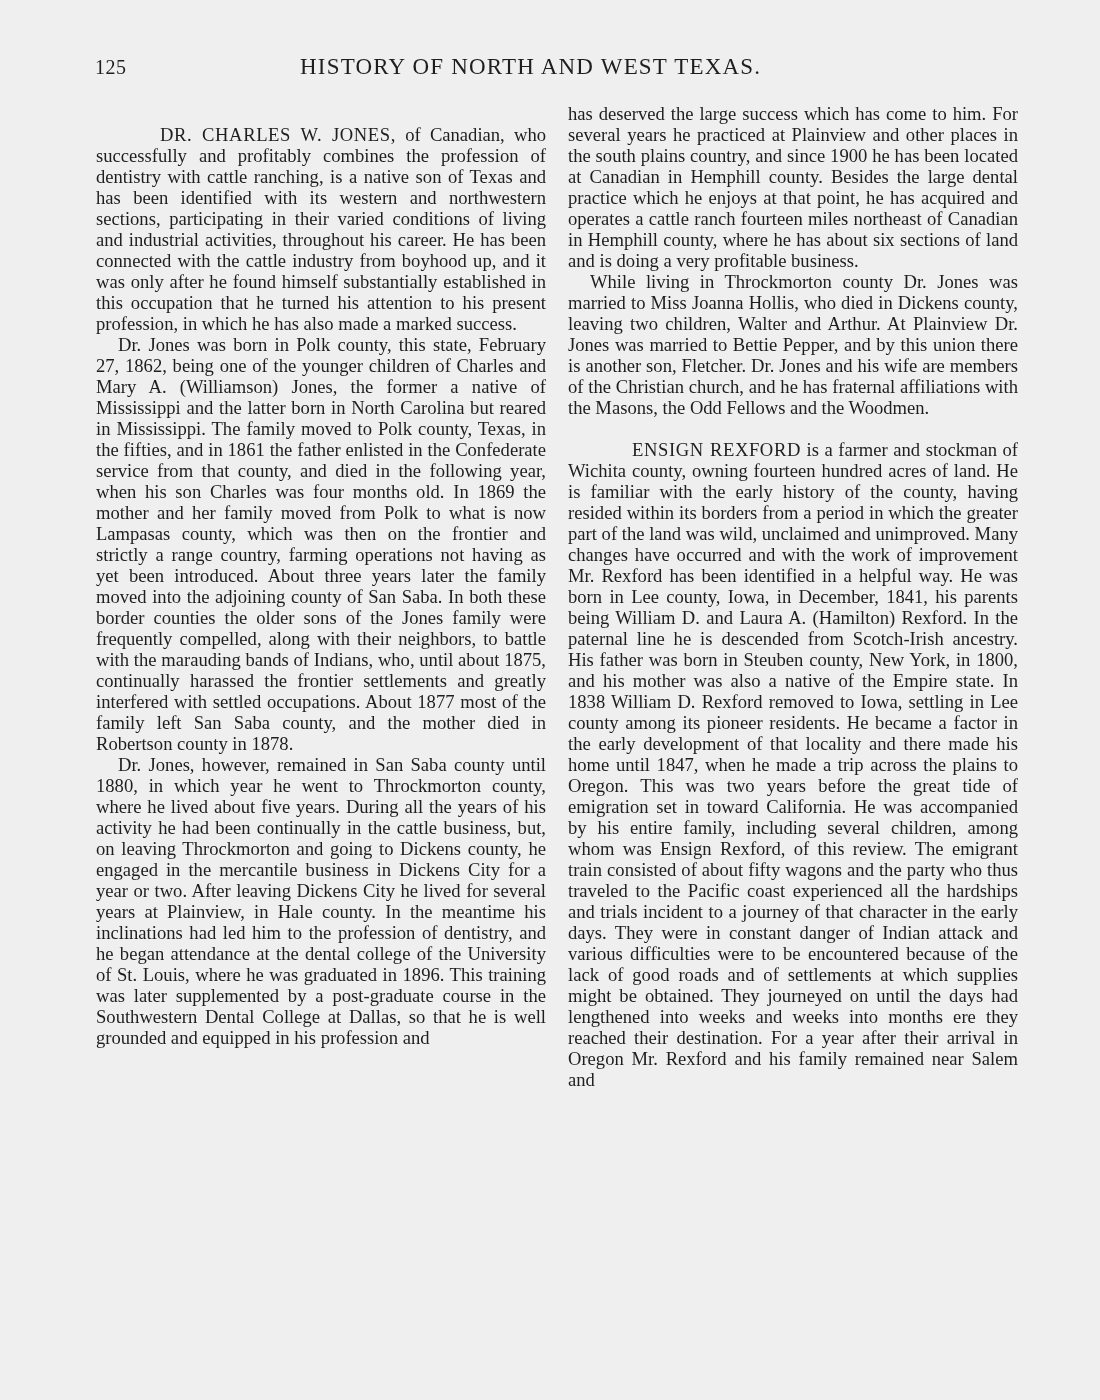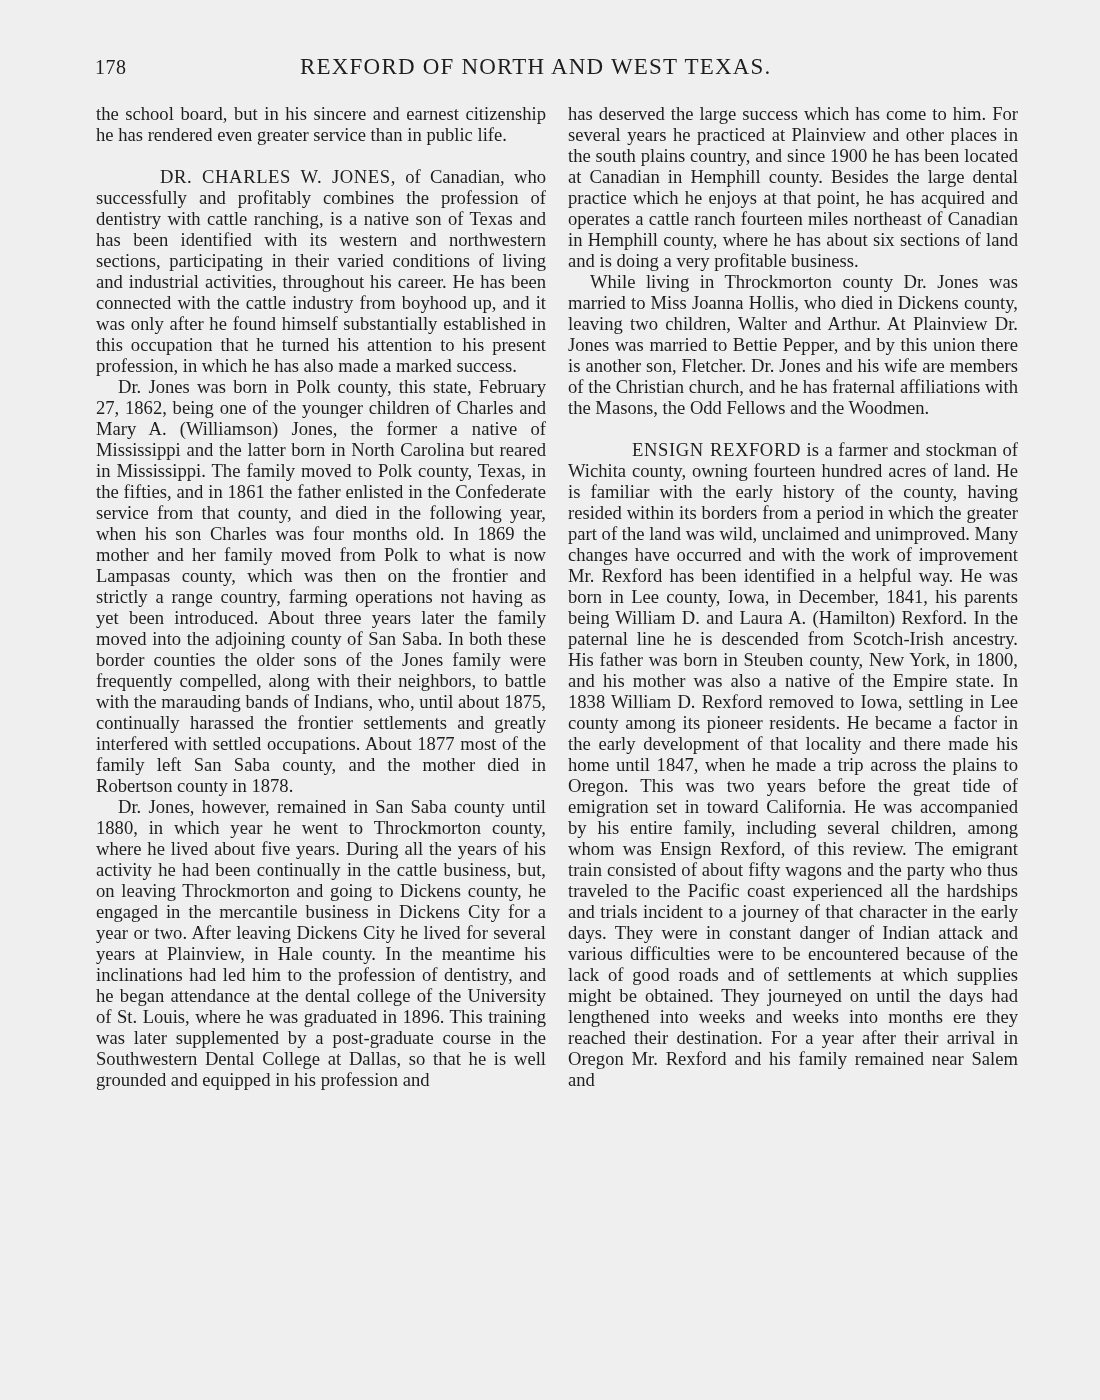--- a/index.html
+++ b/index.html
@@ -59,26 +59,25 @@
     }
     .smallcaps {
       letter-spacing: 0.6px;
       margin-left: 42px;
     }
   </style>
 </head>
 <body>
 
 <div class="page-header">
-  <span class="page-number">178</span>
-  <span class="running-title">REXFORD OF NORTH AND WEST TEXAS.</span>
+  <span class="page-number">125</span>
+  <span class="running-title">HISTORY OF NORTH AND WEST TEXAS.</span>
 </div>
 
 <div class="column col-left">
-  <p class="no-indent">the school board, but in his sincere and earnest citizenship he has rendered even greater service than in public life.</p>
   <p class="new-entry"><span class="smallcaps">DR. CHARLES W. JONES,</span><span> of Canadian, who successfully and profitably combines the profession of dentistry with cattle ranching, is a native son of Texas and has been identified with its western and northwestern sections, participating in their varied conditions of living and industrial activities, throughout his career. He has been connected with the cattle industry from boyhood up, and it was only after he found himself substantially established in this occupation that he turned his attention to his present profession, in which he has also made a marked success.</span></p>
   <p>Dr. Jones was born in Polk county, this state, February 27, 1862, being one of the younger children of Charles and Mary A. (Williamson) Jones, the former a native of Mississippi and the latter born in North Carolina but reared in Mississippi. The family moved to Polk county, Texas, in the fifties, and in 1861 the father enlisted in the Confederate service from that county, and died in the following year, when his son Charles was four months old. In 1869 the mother and her family moved from Polk to what is now Lampasas county, which was then on the frontier and strictly a range country, farming operations not having as yet been introduced. About three years later the family moved into the adjoining county of San Saba. In both these border counties the older sons of the Jones family were frequently compelled, along with their neighbors, to battle with the marauding bands of Indians, who, until about 1875, continually harassed the frontier settlements and greatly interfered with settled occupations. About 1877 most of the family left San Saba county, and the mother died in Robertson county in 1878.</p>
   <p>Dr. Jones, however, remained in San Saba county until 1880, in which year he went to Throckmorton county, where he lived about five years. During all the years of his activity he had been continually in the cattle business, but, on leaving Throckmorton and going to Dickens county, he engaged in the mercantile business in Dickens City for a year or two. After leaving Dickens City he lived for several years at Plainview, in Hale county. In the meantime his inclinations had led him to the profession of dentistry, and he began attendance at the dental college of the University of St. Louis, where he was graduated in 1896. This training was later supplemented by a post-graduate course in the Southwestern Dental College at Dallas, so that he is well grounded and equipped in his profession and</p>
 </div>
 
 <div class="column col-right">
   <p class="no-indent">has deserved the large success which has come to him. For several years he practiced at Plainview and other places in the south plains country, and since 1900 he has been located at Canadian in Hemphill county. Besides the large dental practice which he enjoys at that point, he has acquired and operates a cattle ranch fourteen miles northeast of Canadian in Hemphill county, where he has about six sections of land and is doing a very profitable business.</p>
   <p>While living in Throckmorton county Dr. Jones was married to Miss Joanna Hollis, who died in Dickens county, leaving two children, Walter and Arthur. At Plainview Dr. Jones was married to Bettie Pepper, and by this union there is another son, Fletcher. Dr. Jones and his wife are members of the Christian church, and he has fraternal affiliations with the Masons, the Odd Fellows and the Woodmen.</p>
   <p class="new-entry"><span class="smallcaps">ENSIGN REXFORD</span><span> is a farmer and stockman of Wichita county, owning fourteen hundred acres of land. He is familiar with the early history of the county, having resided within its borders from a period in which the greater part of the land was wild, unclaimed and unimproved. Many changes have occurred and with the work of improvement Mr. Rexford has been identified in a helpful way. He was born in Lee county, Iowa, in December, 1841, his parents being William D. and Laura A. (Hamilton) Rexford. In the paternal line he is descended from Scotch-Irish ancestry. His father was born in Steuben county, New York, in 1800, and his mother was also a native of the Empire state. In 1838 William D. Rexford removed to Iowa, settling in Lee county among its pioneer residents. He became a factor in the early development of that locality and there made his home until 1847, when he made a trip across the plains to Oregon. This was two years before the great tide of emigration set in toward California. He was accompanied by his entire family, including several children, among whom was Ensign Rexford, of this review. The emigrant train consisted of about fifty wagons and the party who thus traveled to the Pacific coast experienced all the hardships and trials incident to a journey of that character in the early days. They were in constant danger of Indian attack and various difficulties were to be encountered because of the lack of good roads and of settlements at which supplies might be obtained. They journeyed on until the days had lengthened into weeks and weeks into months ere they reached their destination. For a year after their arrival in Oregon Mr. Rexford and his family remained near Salem and</span></p>
 </div>

